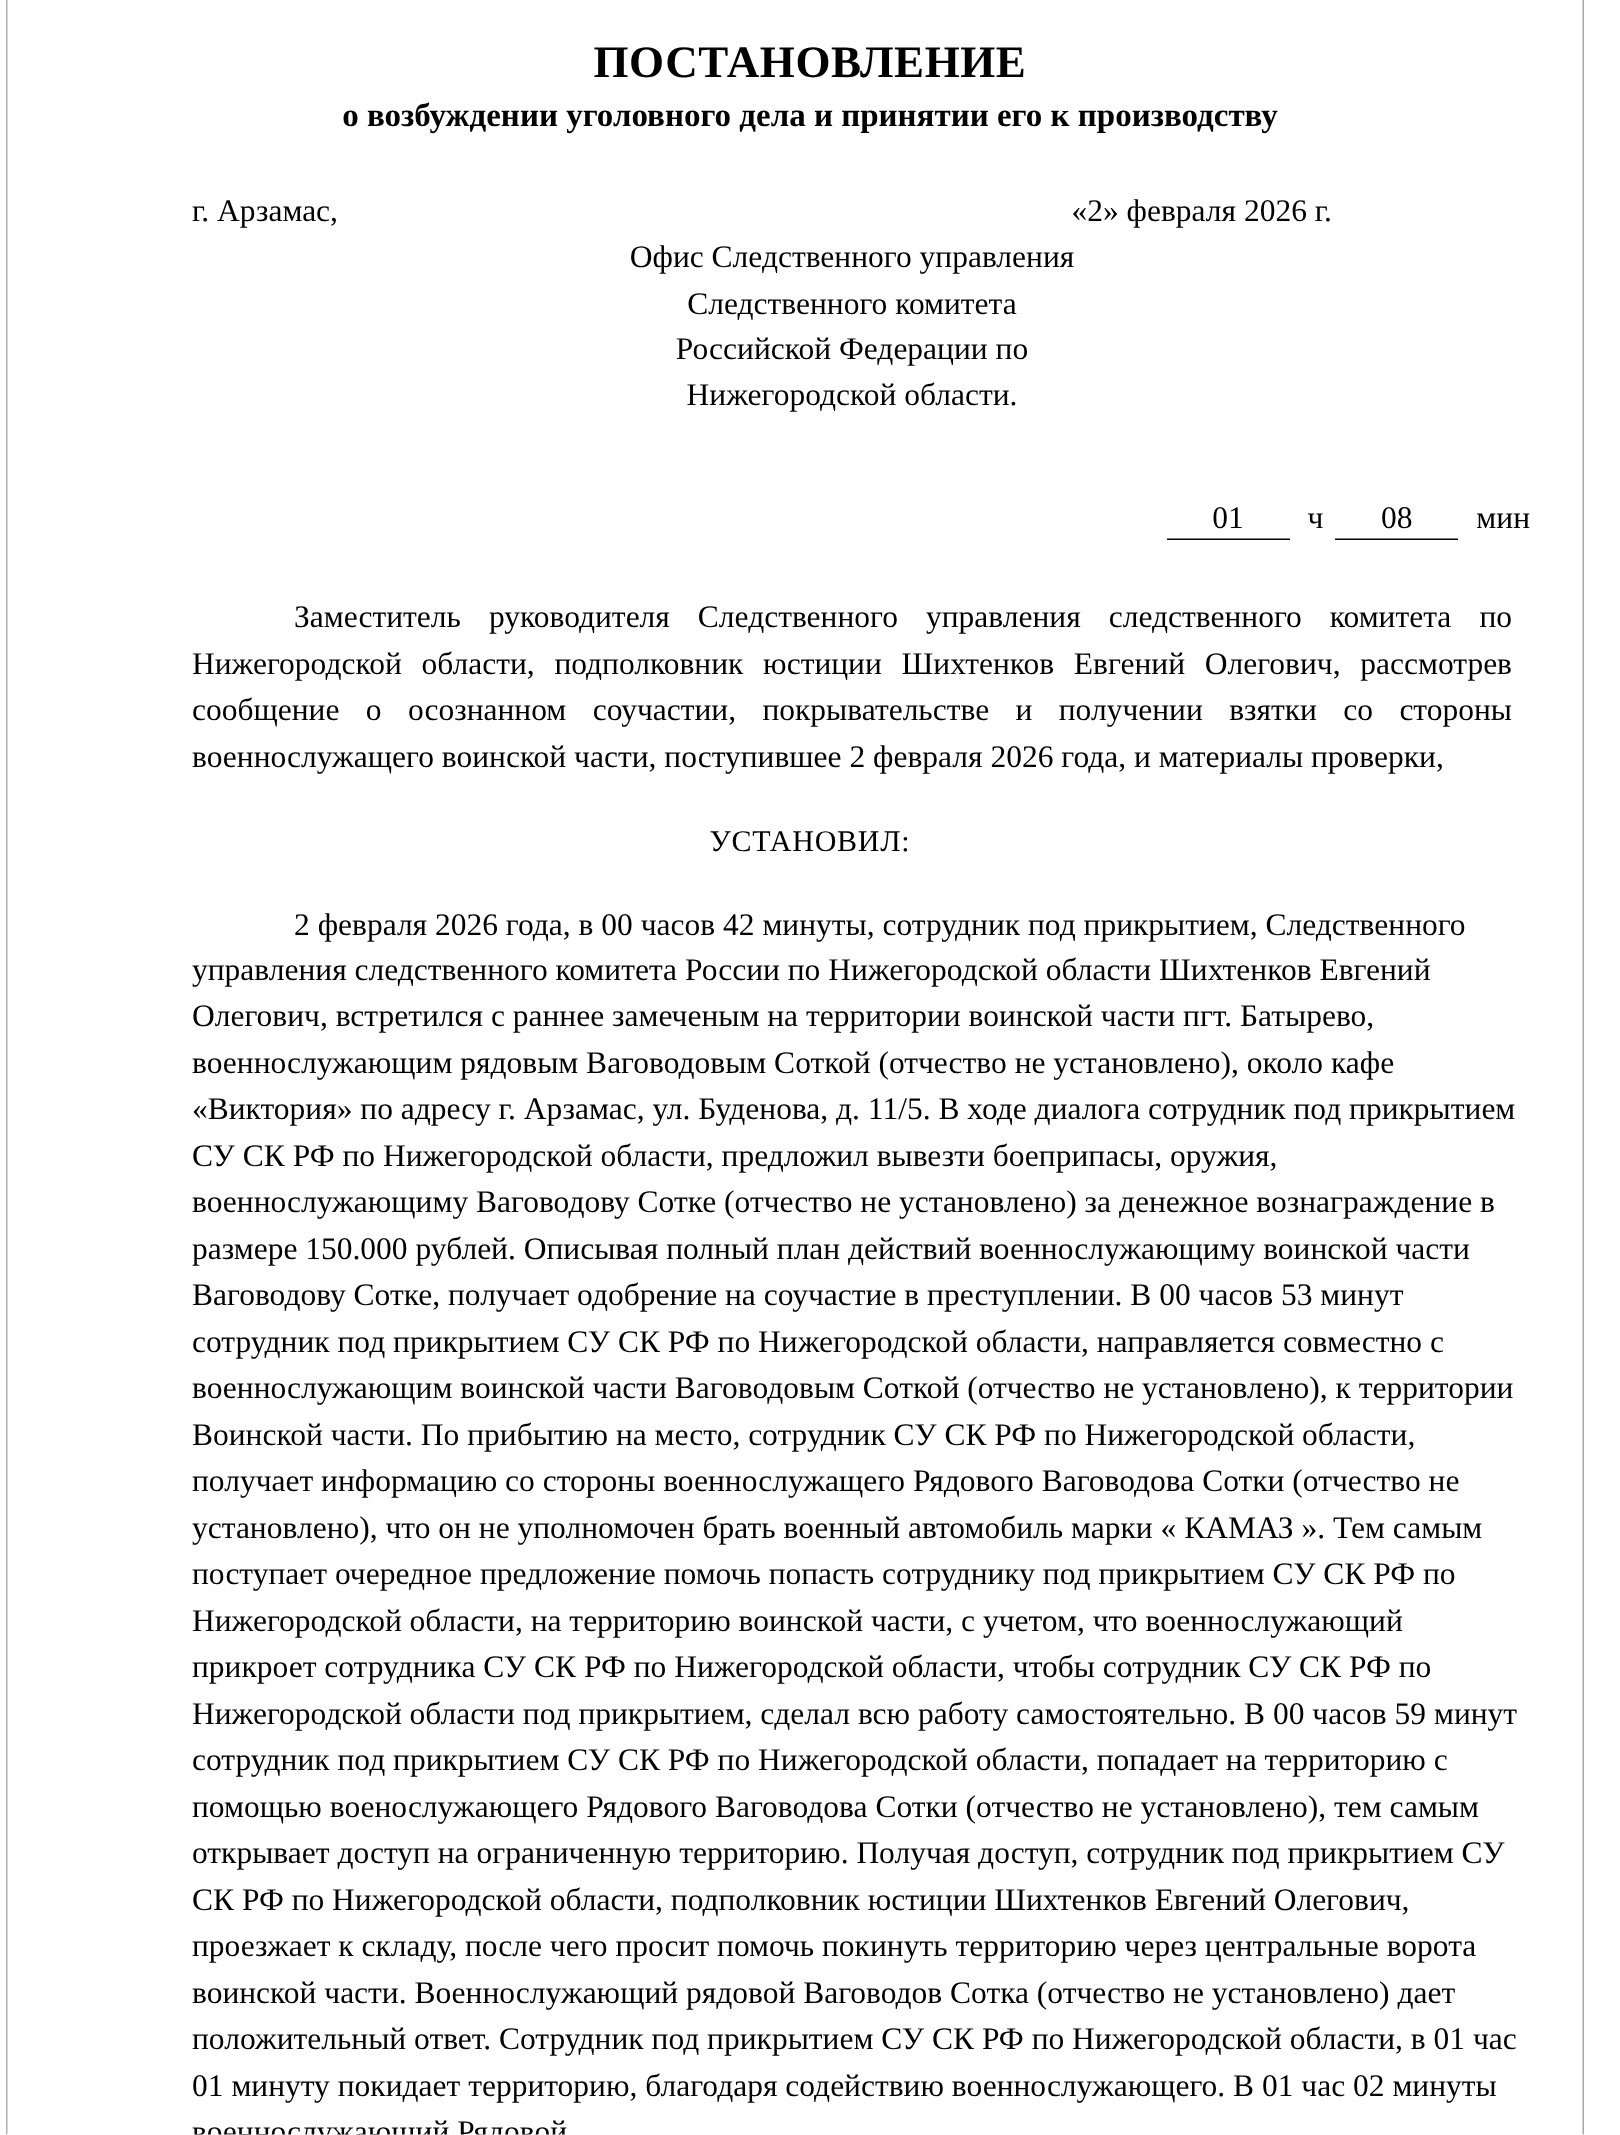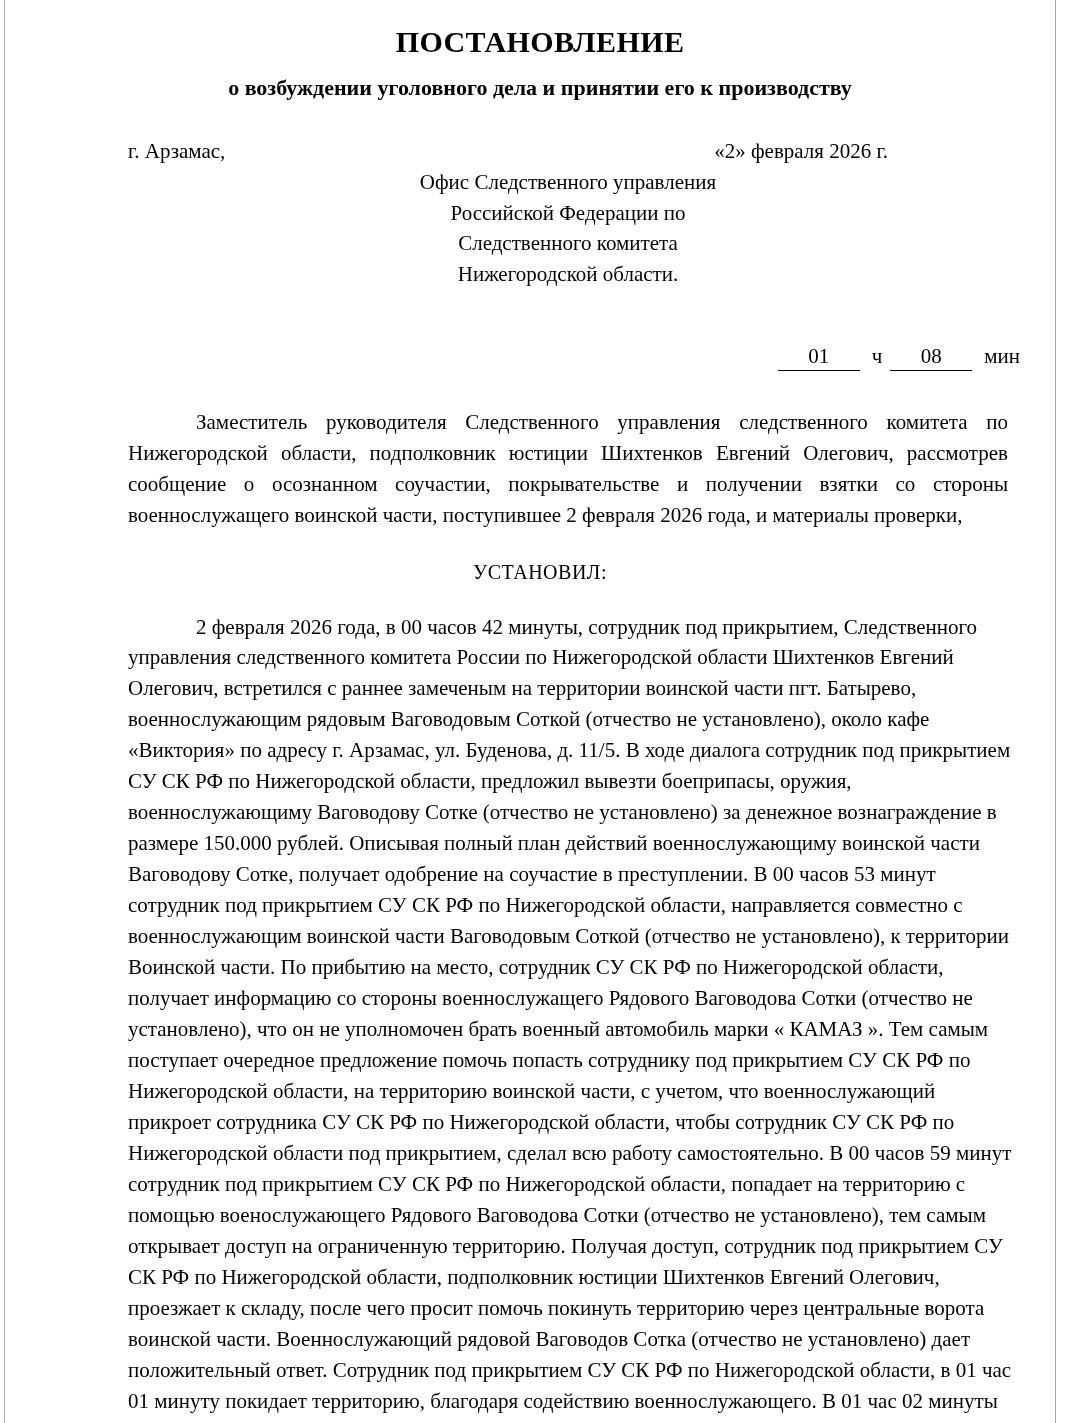--- a/index.html
+++ b/index.html
@@ -46,21 +46,21 @@
   }
   .doc-title {
     font-size: 30px;
     font-weight: bold;
     letter-spacing: 0.4px;
     line-height: 1.18;
   }
   .doc-subtitle {
     font-size: 22px;
     font-weight: bold;
-    margin-top: 16px;
+    margin-top: 5px;
     line-height: 1.2;
   }
 
   
   .meta-block {
     margin-top: 34px;
     padding-left: 128px;
     padding-right: 72px;
     position: relative;
   }
@@ -151,22 +151,22 @@
     <div class="doc-title">ПОСТАНОВЛЕНИЕ</div>
     <div class="doc-subtitle">о возбуждении уголовного дела и принятии его к производству</div>
   </div>
 
   <div class="meta-block">
     <div class="meta-row-first">
       <div class="meta-city">г. Арзамас,</div>
       <div class="meta-date">«2» февраля 2026 г.</div>
     </div>
     <div class="meta-office-line">Офис Следственного управления</div>
+    <div class="meta-office-line">Следственного комитета</div>
     <div class="meta-office-line">Российской Федерации по</div>
-    <div class="meta-office-line">Следственного комитета</div>
     <div class="meta-office-line">Нижегородской области.</div>
   </div>
 
   <div class="time-line">
     <span class="blank">01</span><span class="time-unit">ч</span><span class="blank">08</span><span class="time-unit">мин</span>
   </div>
 
   <div class="para-justified">Заместитель руководителя Следственного управления следственного комитета по Нижегородской области, подполковник юстиции Шихтенков Евгений Олегович, рассмотрев сообщение о осознанном соучастии, покрывательстве и получении взятки со стороны военнослужащего воинской части, поступившее 2 февраля 2026 года, и материалы проверки,</div>
 
   <div class="section-heading">УСТАНОВИЛ:</div>

